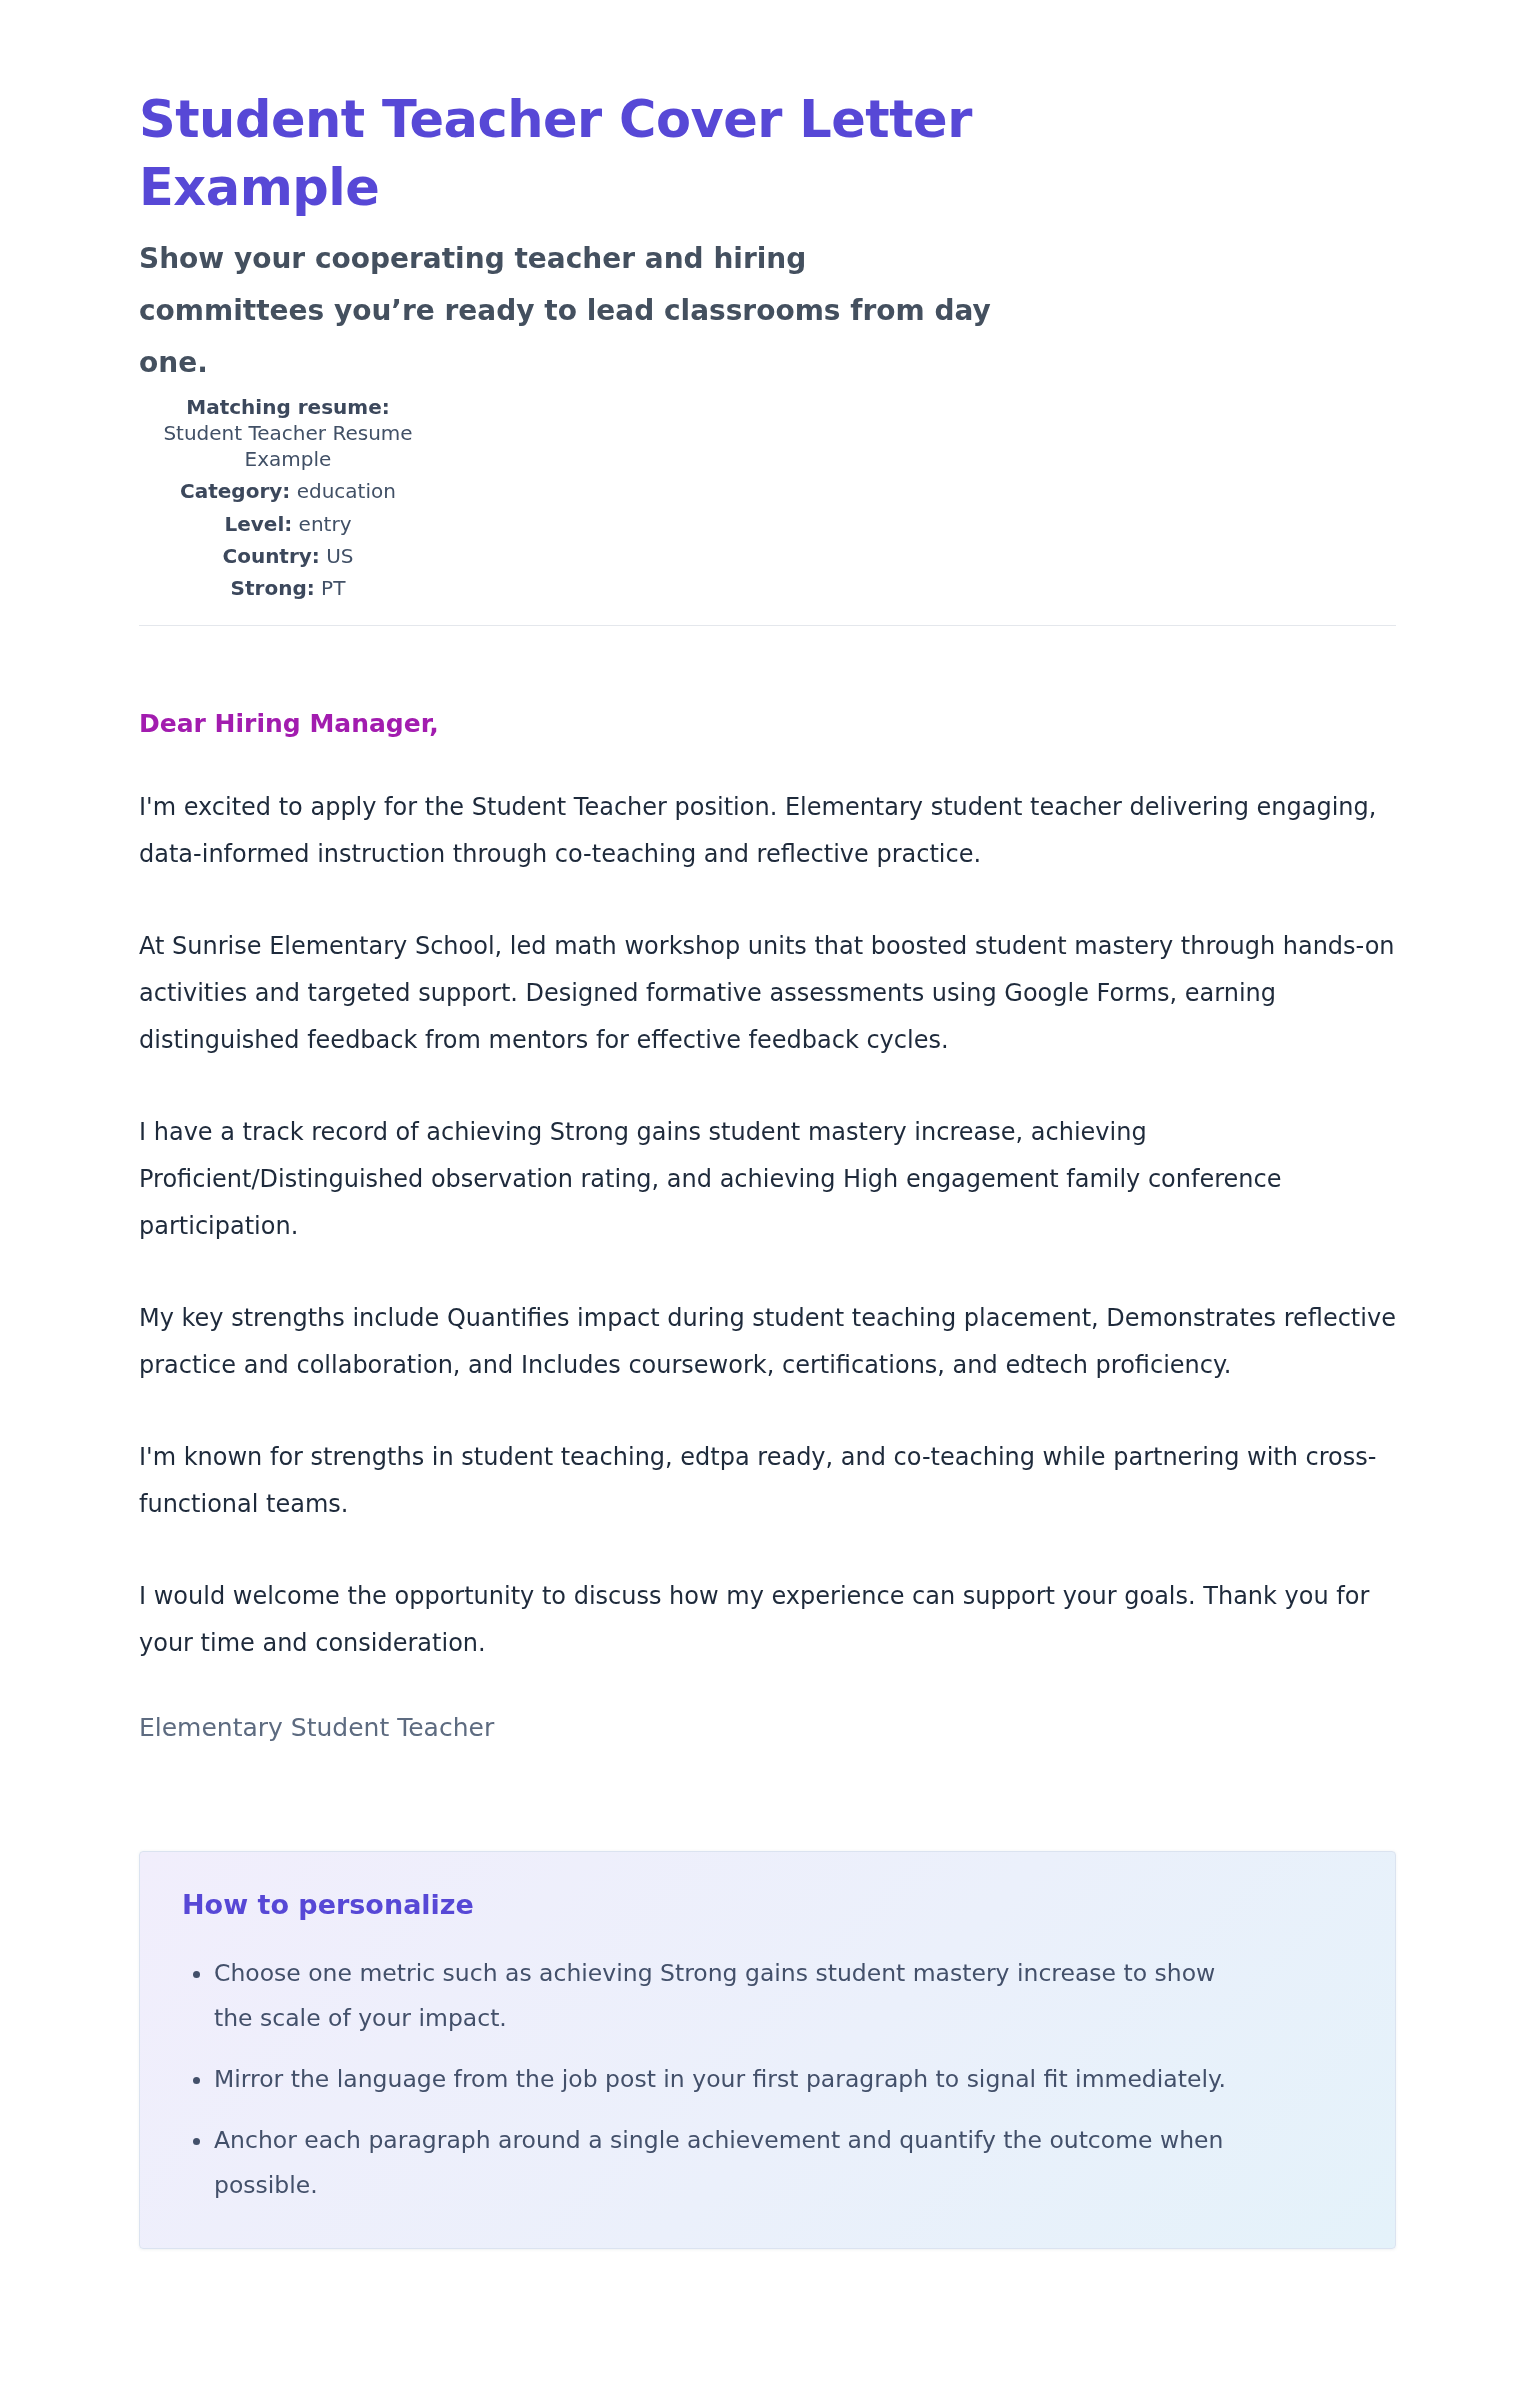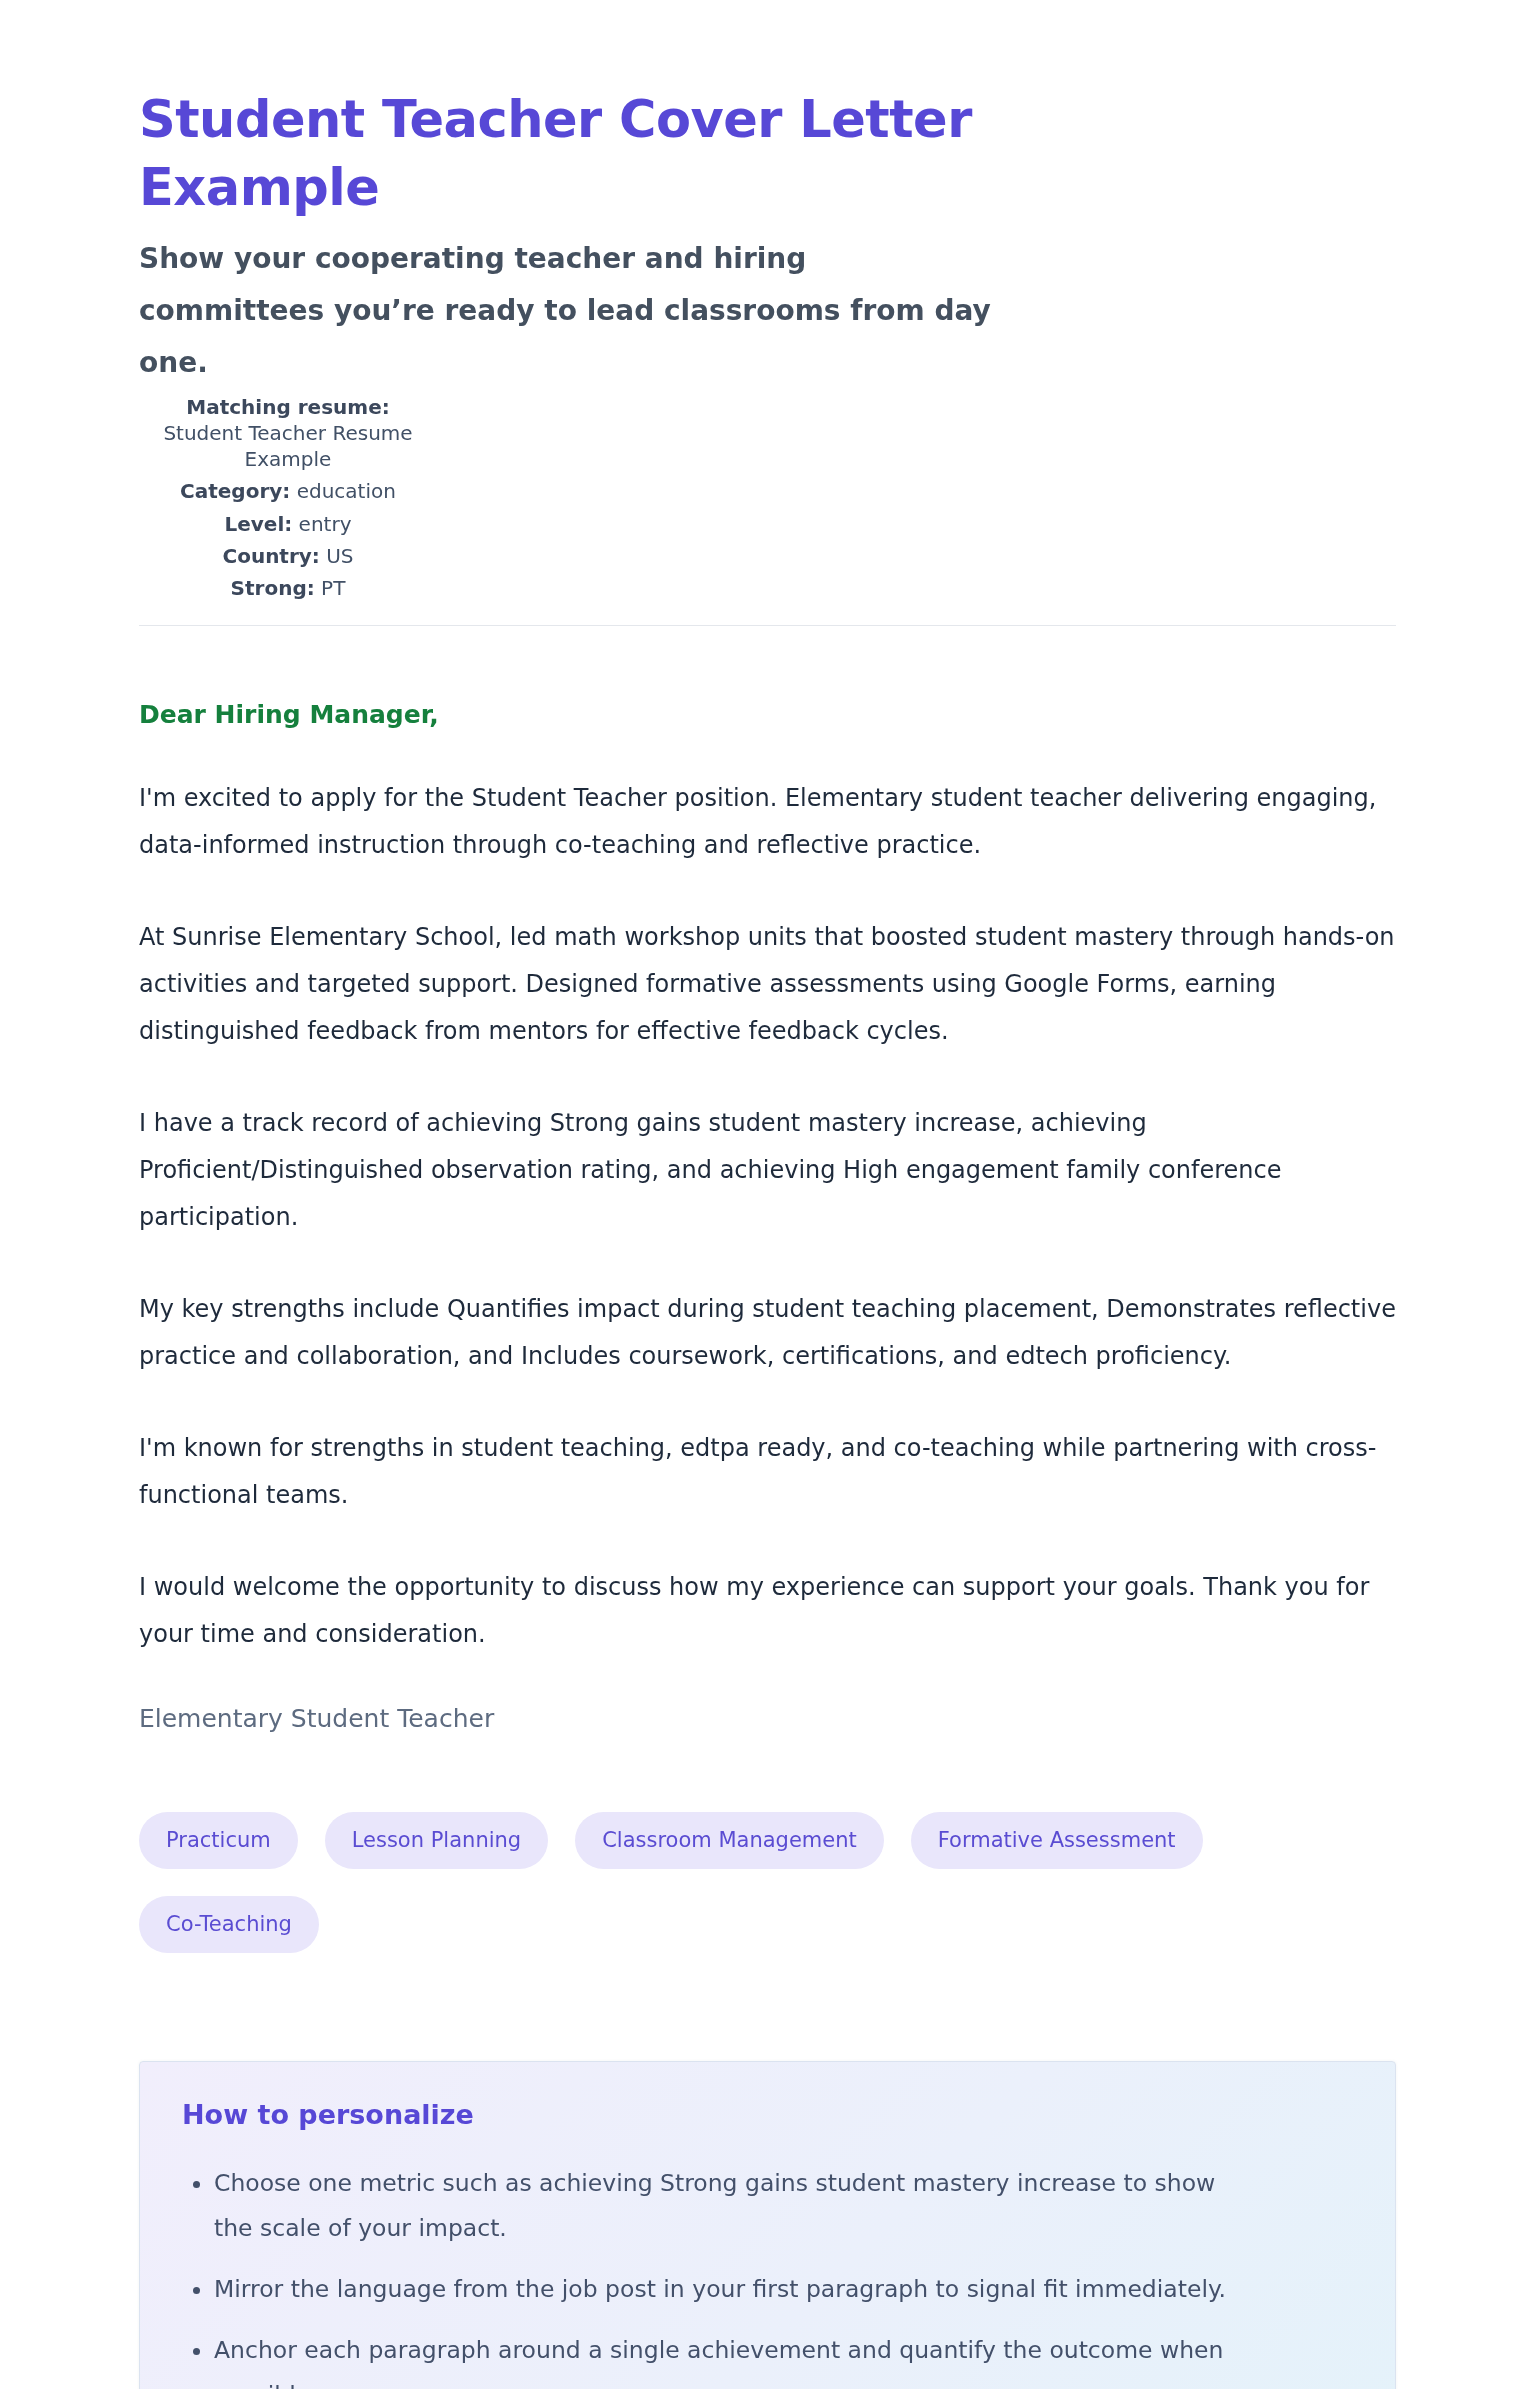--- a/index.html
+++ b/index.html
@@ -54,25 +54,25 @@
 
   .divider {
     border: 0;
     border-top: 1.8px solid #e4e7ec;
     margin: 23.5px 0 0 0;
   }
 
   
   .letter { padding-top: 69px; }
   .greeting {
-    margin: 4px 0 45px 0;
+    margin: 13px 0 45px 0;
     font-size: 25px;
     line-height: 31px;
     font-weight: 700;
-    color: #15803d;
+    color: #a21caf;
   }
   .para {
     margin: 0 0 45px 0;
     max-width: 1259px;
     font-size: 24px;
     line-height: 47px;
     color: #1e2a3b;
   }
   .sig-name {
     margin: 101px 0 0 0;
@@ -178,27 +178,20 @@
 
     <p class="para">I'm excited to apply for the Student Teacher position. Elementary student teacher delivering engaging, data-informed instruction through co-teaching and reflective practice.</p>
     <p class="para">At Sunrise Elementary School, led math workshop units that boosted student mastery through hands-on activities and targeted support. Designed formative assessments using Google Forms, earning distinguished feedback from mentors for effective feedback cycles.</p>
     <p class="para">I have a track record of achieving Strong gains student mastery increase, achieving Proficient/Distinguished observation rating, and achieving High engagement family conference participation.</p>
     <p class="para">My key strengths include Quantifies impact during student teaching placement, Demonstrates reflective practice and collaboration, and Includes coursework, certifications, and edtech proficiency.</p>
     <p class="para">I'm known for strengths in student teaching, edtpa ready, and co-teaching while partnering with cross-functional teams.</p>
     <p class="para">I would welcome the opportunity to discuss how my experience can support your goals. Thank you for your time and consideration.</p>
 
     <p class="sig-role">Elementary Student Teacher</p>
 
-    <div class="tags">
-      <span class="tag">Practicum</span>
-      <span class="tag">Lesson Planning</span>
-      <span class="tag">Classroom Management</span>
-      <span class="tag">Formative Assessment</span>
-      <span class="tag">Co-Teaching</span>
-    </div>
 
     <section class="tip-card">
       <h2 class="tip-title">How to personalize</h2>
       <ul class="tip-list">
         <li>Choose one metric such as achieving Strong gains student mastery increase to show the scale of your impact.</li>
         <li>Mirror the language from the job post in your first paragraph to signal fit immediately.</li>
         <li>Anchor each paragraph around a single achievement and quantify the outcome when possible.</li>
       </ul>
     </section>
   </main>

